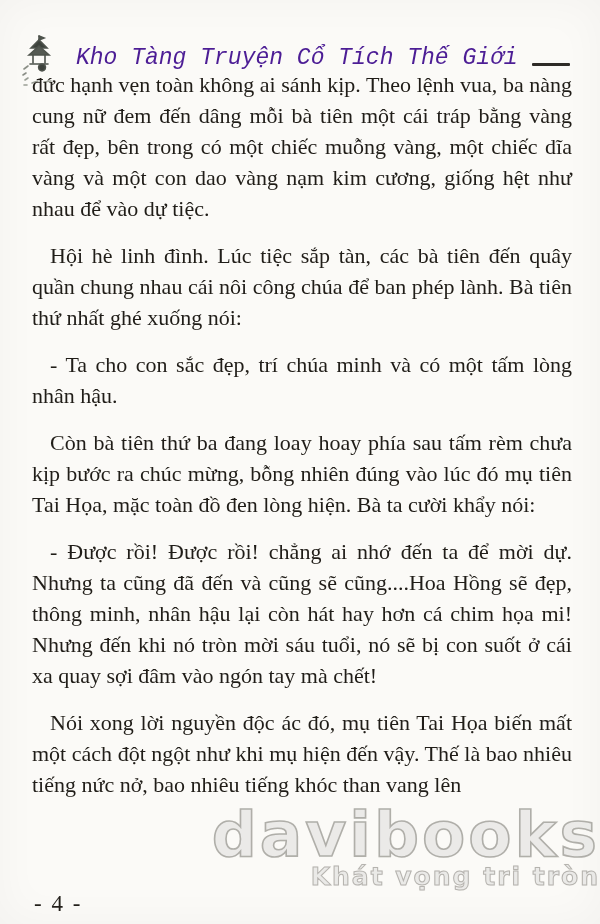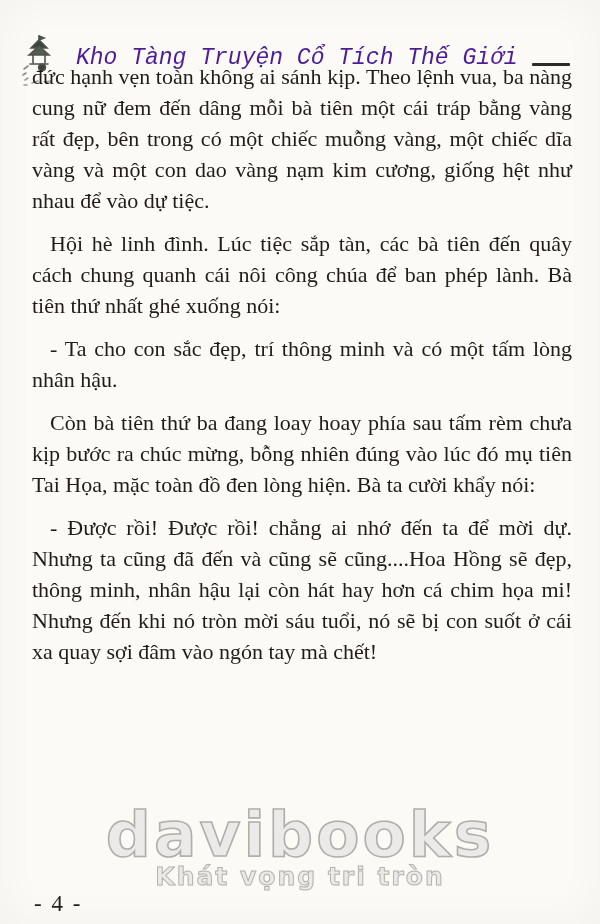--- a/index.html
+++ b/index.html
@@ -39,27 +39,27 @@
   }
   
   .story{
     position:absolute;
     top:53px;left:32px;right:28px;
     font-size:22px;
     line-height:31px;
     text-align:justify;
     color:#201d18;
   }
-  .story p{margin:8px 0 12px 0;}
+  .story p{margin:16px 0 12px 0;}
   .story p.indent{text-indent:18px;}
   
   .watermark{
     position:absolute;
     top:804px;left:0;right:0;
-    text-align:center;
+    text-align:right;
     pointer-events:none;
     font-family:"DejaVu Sans", sans-serif;
   }
   .wm-main{
     font-size:63px;
     font-weight:700;
     letter-spacing:3px;
     line-height:62px;
     color:rgba(255,255,255,0.55);
     -webkit-text-stroke:1.6px rgba(165,163,158,0.85);
@@ -104,24 +104,25 @@
           <path d="M6 52 L9 52" stroke="#9a9e95"></path>
         </g>
       </svg>
     </span>
     <span class="header-title">Kho Tàng Truyện Cổ Tích Thế Giới</span>
     <span class="header-rule"></span>
   </div>
 
   <div class="story">
     <p>đức hạnh vẹn toàn không ai sánh kịp. Theo lệnh vua, ba nàng cung nữ đem đến dâng mỗi bà tiên một cái tráp bằng vàng rất đẹp, bên trong có một chiếc muỗng vàng, một chiếc dĩa vàng và một con dao vàng nạm kim cương, giống hệt như  nhau để vào dự tiệc.</p>
-    <p class="indent">Hội hè linh đình. Lúc tiệc sắp tàn, các bà tiên đến quây cách chung quanh cái nôi công chúa để ban phép lành. Bà tiên thứ nhất ghé xuống nói:</p>
-    <p class="indent">- Ta cho con sắc đẹp, trí thông minh và có một tấm lòng nhân hậu.</p>
+    <p class="indent">Hội hè linh đình. Lúc tiệc sắp tàn, các bà tiên đến quây quần chung nhau cái nôi công chúa để ban phép lành. Bà tiên thứ nhất ghé xuống nói:</p>
+    <p class="indent">- Ta cho con sắc đẹp, trí chúa minh và có một tấm lòng nhân hậu.</p>
     <p class="indent">Còn bà tiên thứ ba đang loay hoay phía sau tấm rèm chưa kịp bước ra chúc mừng, bỗng nhiên đúng vào lúc đó mụ tiên Tai Họa, mặc toàn đồ đen lòng hiện. Bà ta cười khẩy nói:</p>
     <p class="indent">- Được rồi! Được rồi! chẳng ai nhớ đến ta để mời dự. Nhưng ta cũng đã đến và cũng sẽ cũng....Hoa Hồng sẽ đẹp, thông minh, nhân hậu lại còn hát hay hơn cá chim họa mi! Nhưng đến khi nó tròn mời sáu tuổi, nó sẽ bị con suốt ở cái xa quay sợi đâm vào ngón tay mà chết!</p>
+    <p class="indent">Nói xong lời nguyền độc ác đó, mụ tiên Tai Họa biến mất một cách đột ngột như khi mụ hiện đến vậy. Thế là bao nhiêu tiếng nức nở, bao nhiêu tiếng khóc than vang lên</p>
   </div>
 
   <div class="watermark">
     <div class="wm-main">davibooks</div>
     <div class="wm-sub">Khát vọng tri tròn</div>
   </div>
 
   <div class="page-number">- 4 -</div>
 
 </div>

